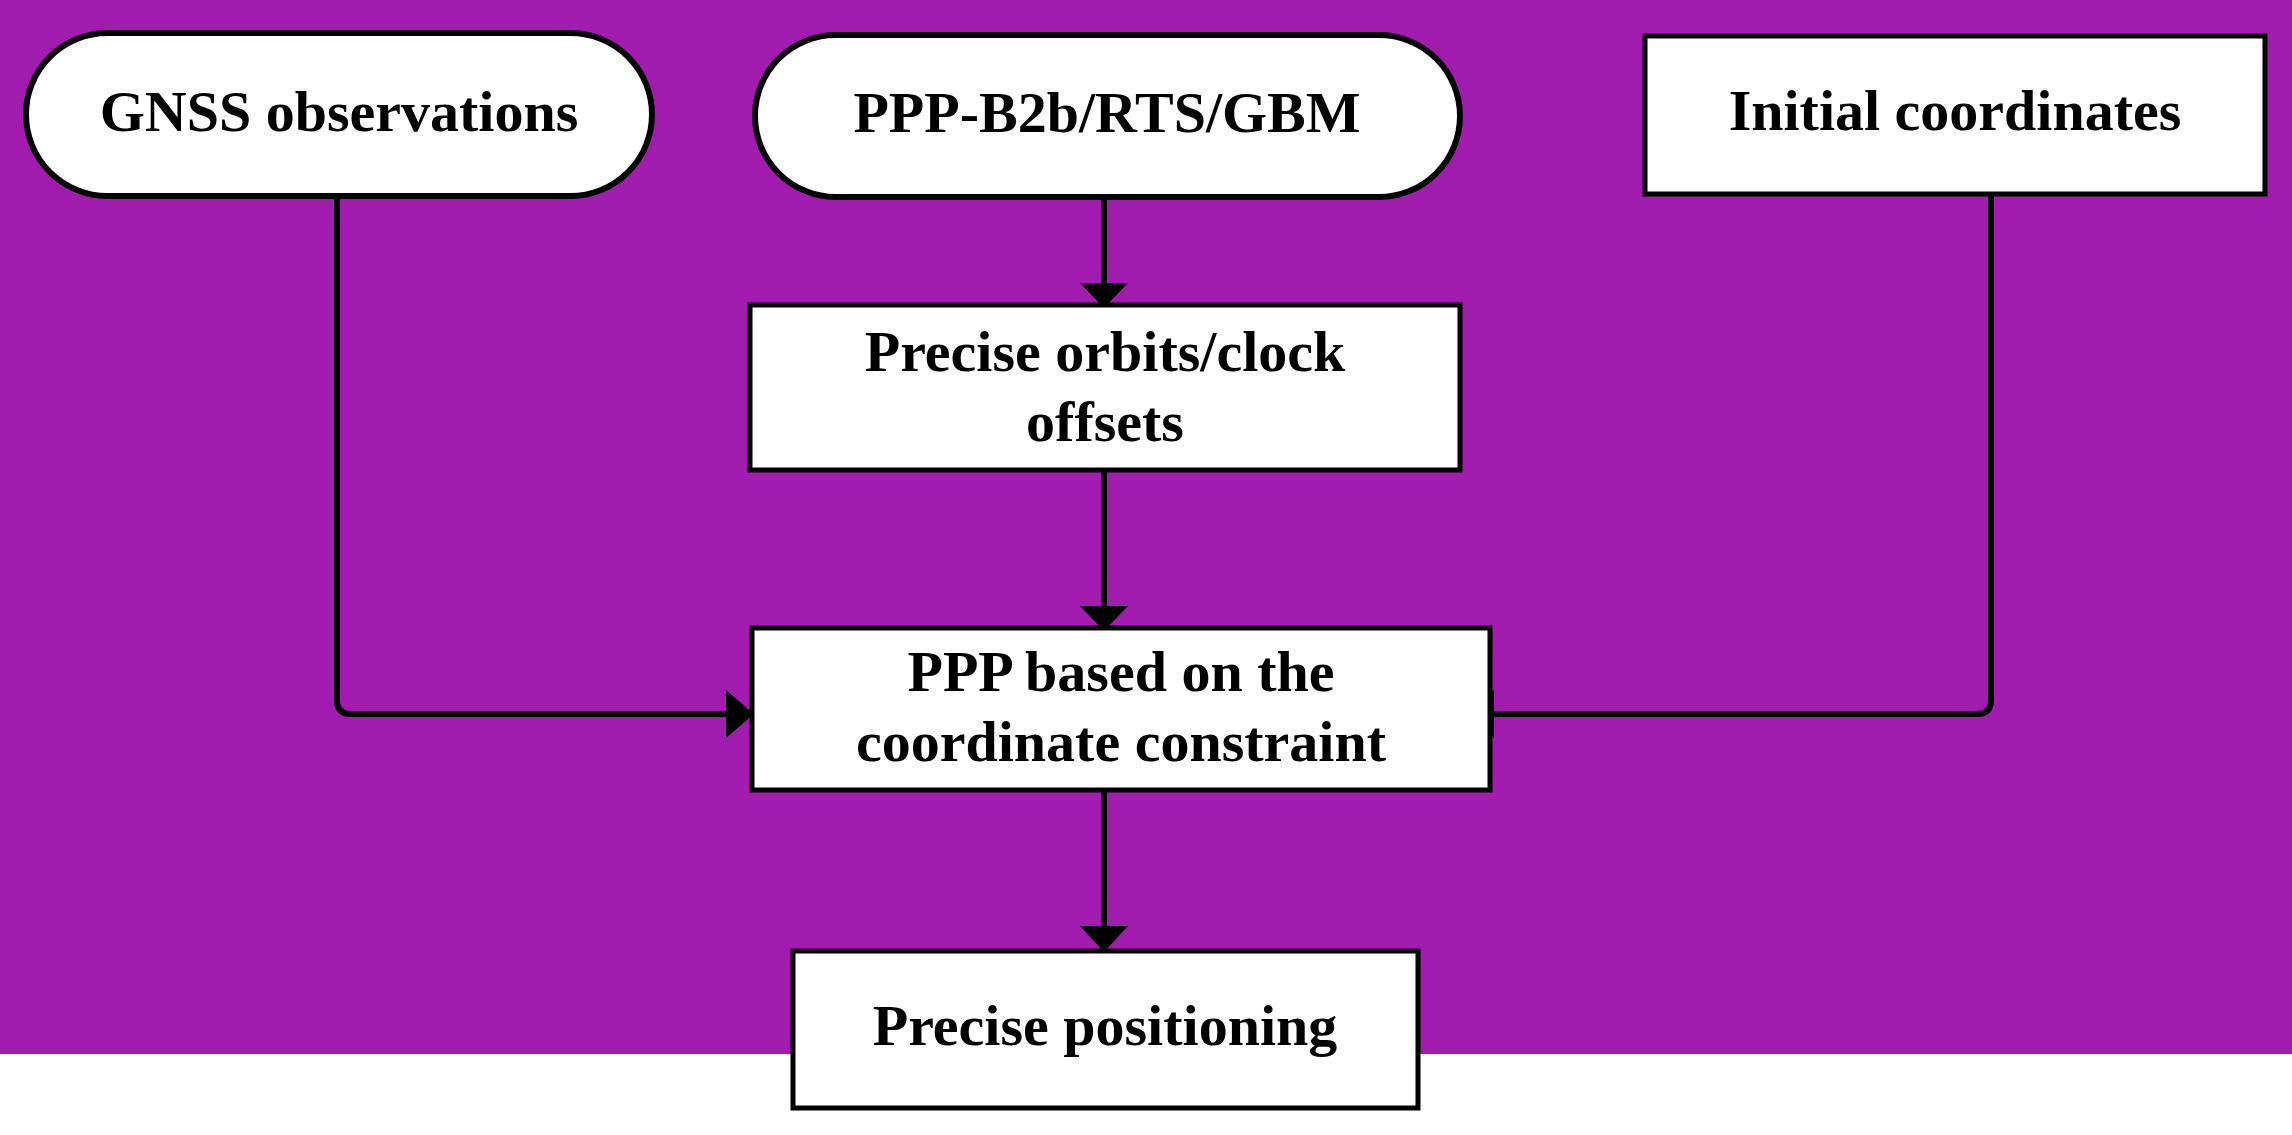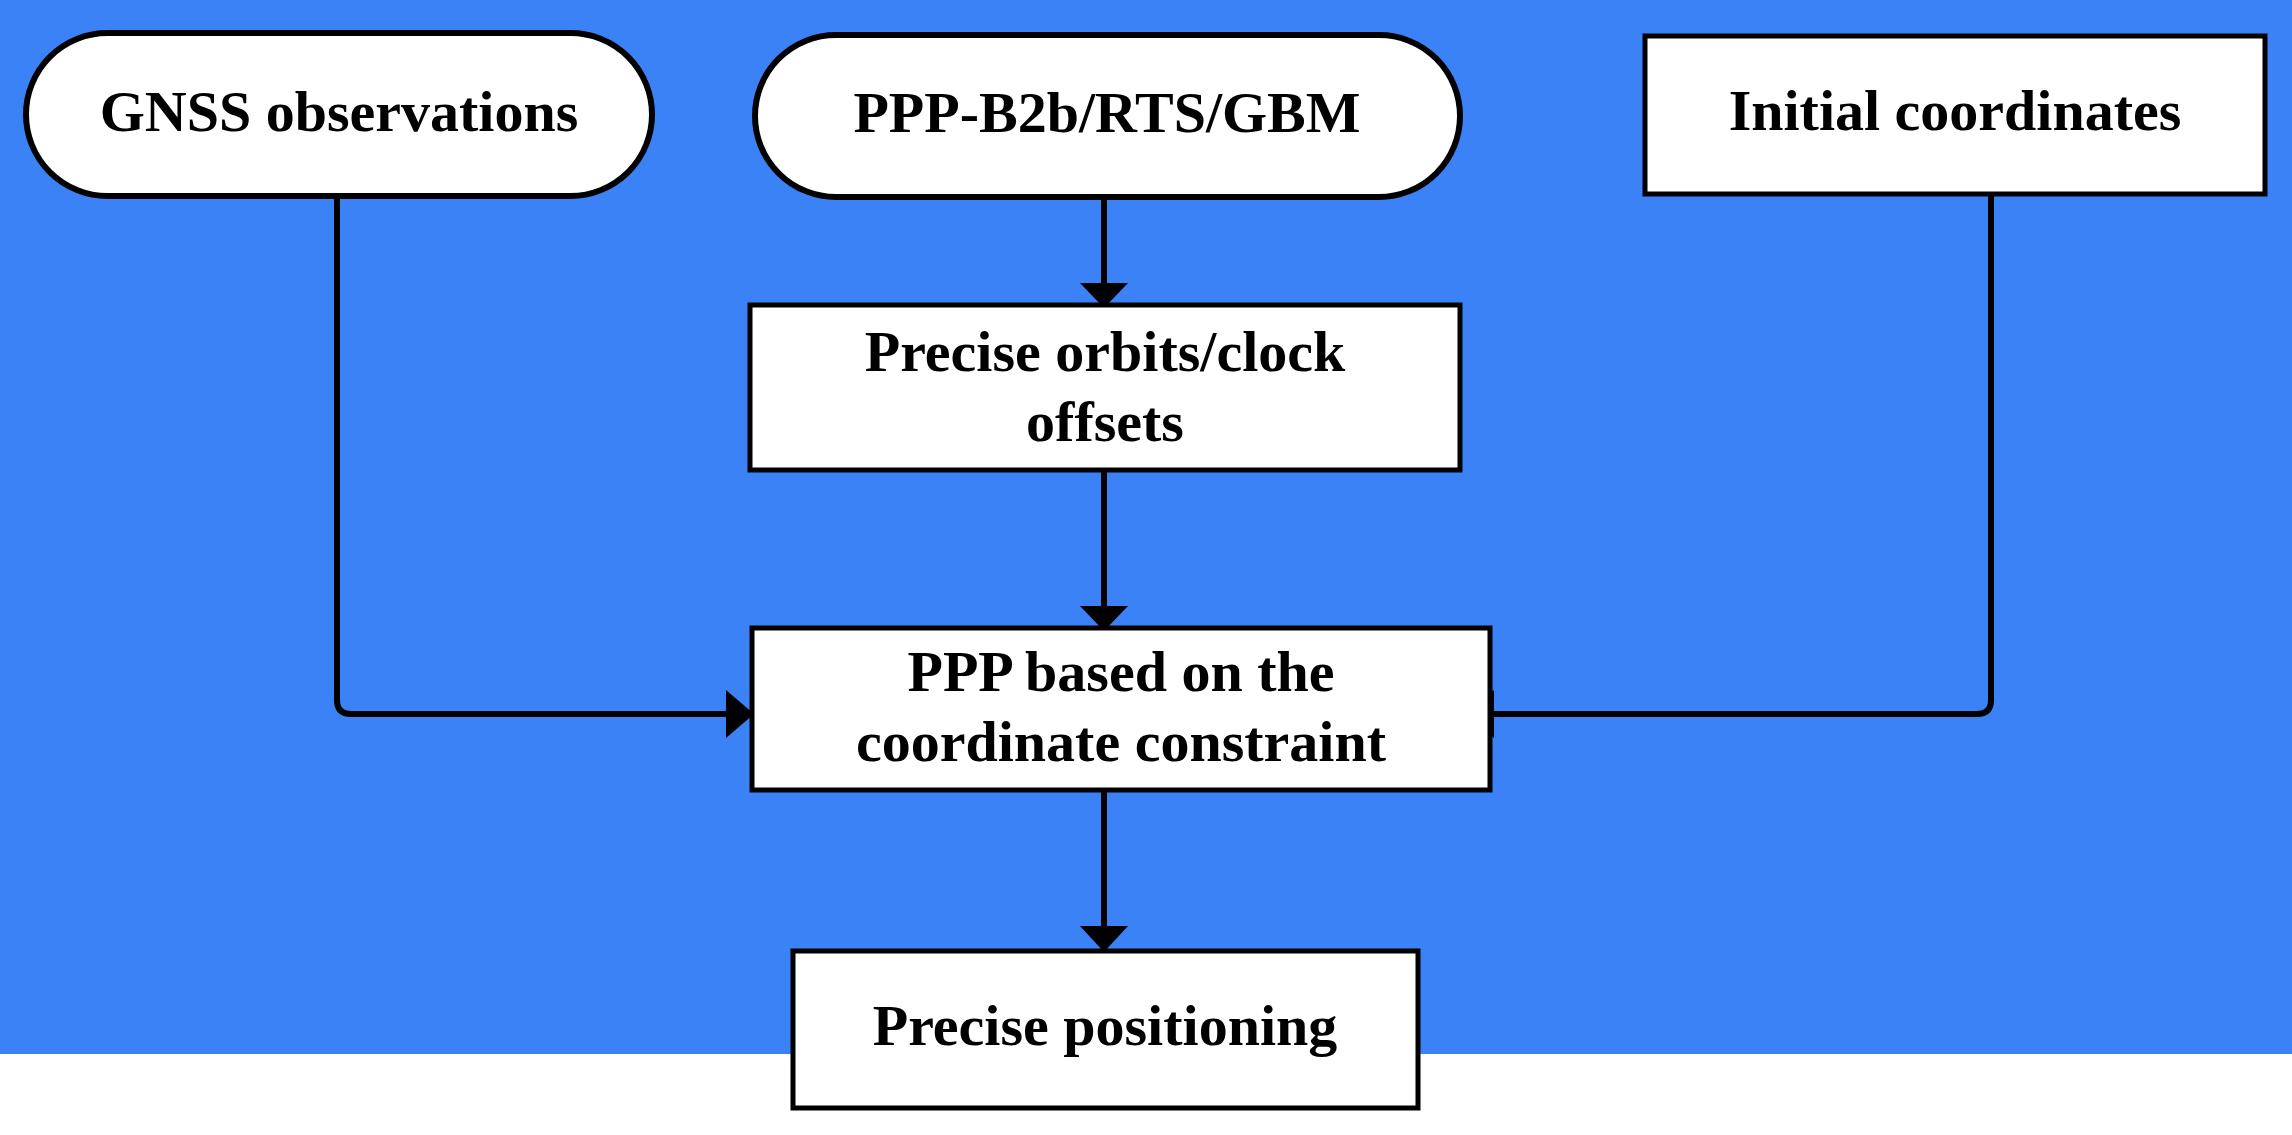--- a/index.html
+++ b/index.html
@@ -10,21 +10,21 @@
   body {
     width: 2292px;
     height: 1135px;
     font-family: "Liberation Serif", "DejaVu Serif", serif;
     overflow: hidden;
   }
   #flowchart-root {
     position: relative;
     width: 2292px;
     height: 1054px;
-    background: #3b82f6;
+    background: #a21caf;
   }
   svg.chart-svg {
     position: absolute;
     top: 0;
     left: 0;
     width: 2292px;
     height: 1135px;
     display: block;
   }
   .node-shape {

